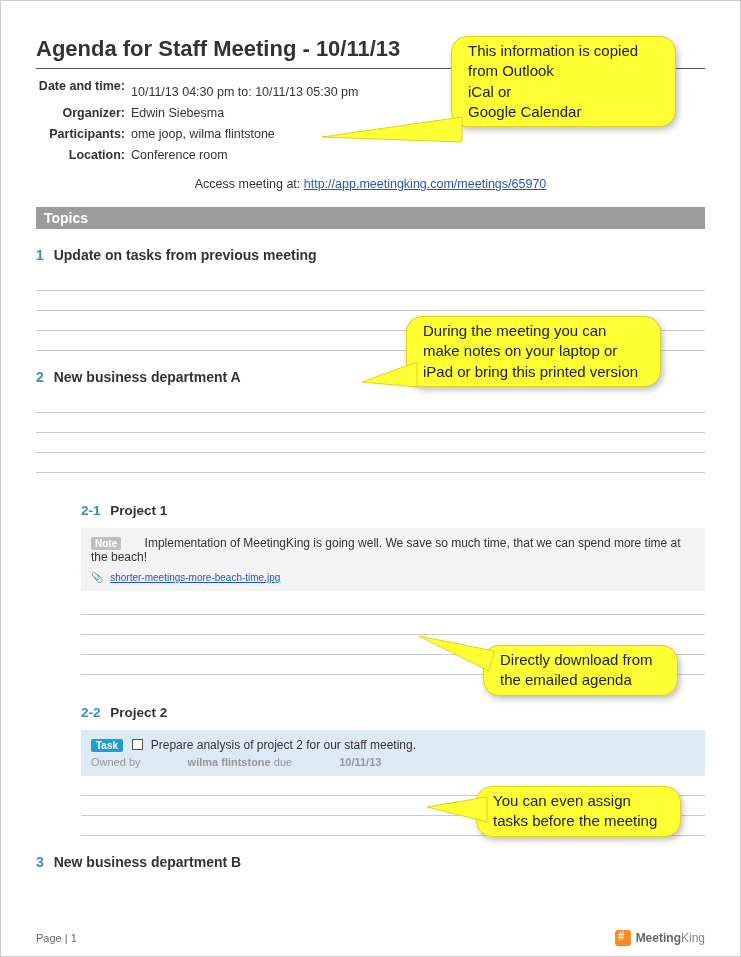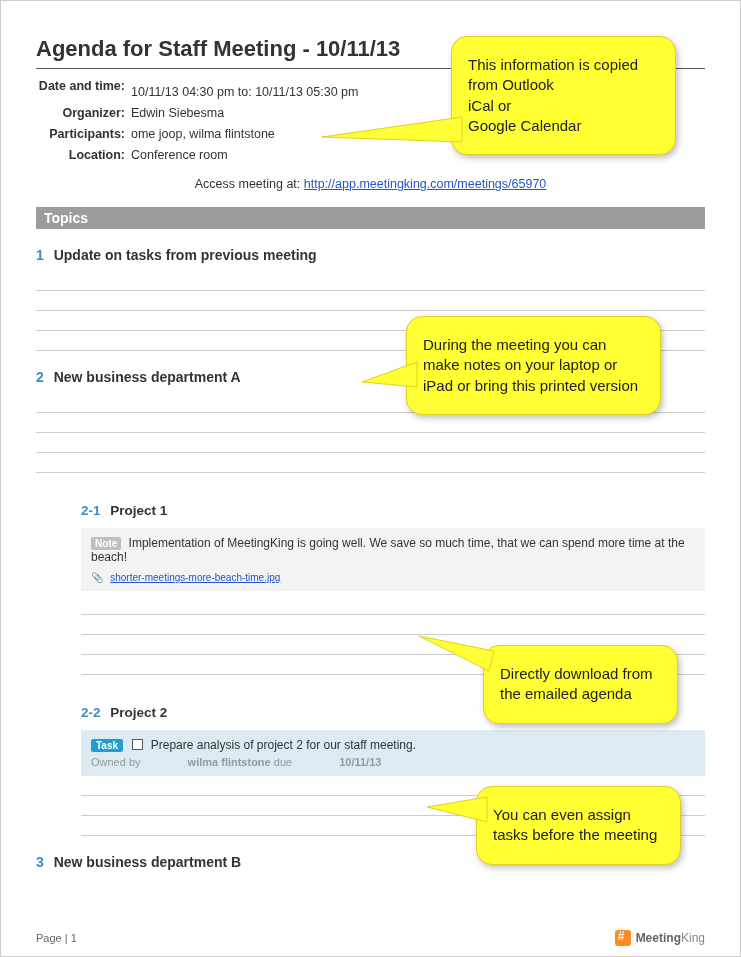--- a/index.html
+++ b/index.html
@@ -91,21 +91,21 @@
     padding: 8px 10px;
     font-size: 12px;
     margin-bottom: 4px;
   }
   .note-badge {
     background: #bfbfbf;
     color: #fff;
     font-size: 10px;
     padding: 1px 4px;
     border-radius: 2px;
-    margin-right: 4px;
+    margin-right: 20px;
     font-weight: bold;
     text-align: right;
   }
   .attachment {
     margin-top: 8px;
     font-size: 10px;
   }
   .clip {
     color: #888;
     margin-right: 4px;
@@ -172,21 +172,21 @@
     font-size: 12px;
   }
   .logo b { color: #666; font-weight: bold; }
 
   
   .callout {
     position: absolute;
     background: #ffff33;
     border: 1px solid #e0d020;
     border-radius: 16px;
-    padding: 18px 16px;
+    padding: 4px 16px;
     font-size: 15px;
     line-height: 1.35;
     color: #222;
     box-shadow: 2px 3px 6px rgba(0,0,0,0.25);
   }
 </style>
 </head>
 <body>
 
 <div class="page">

